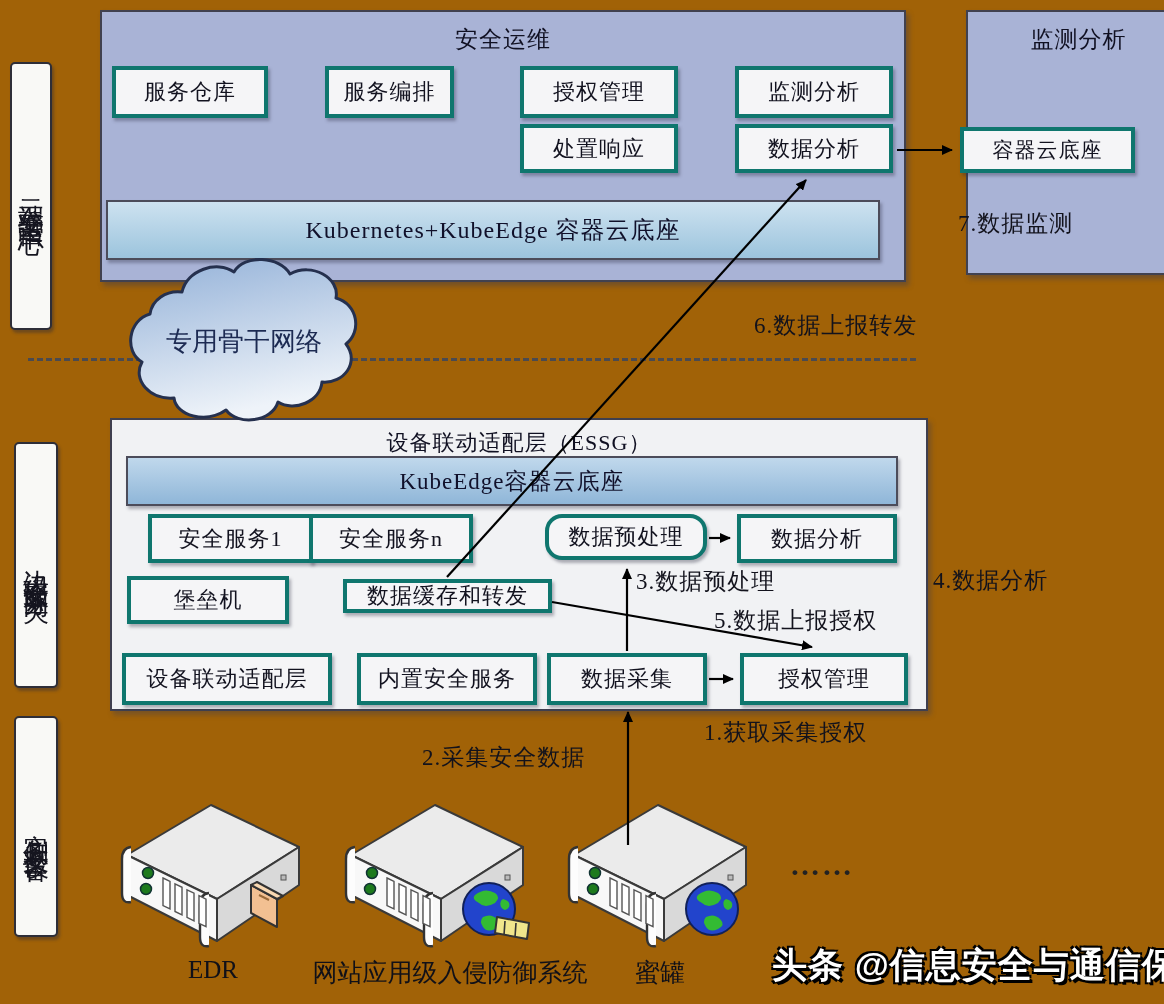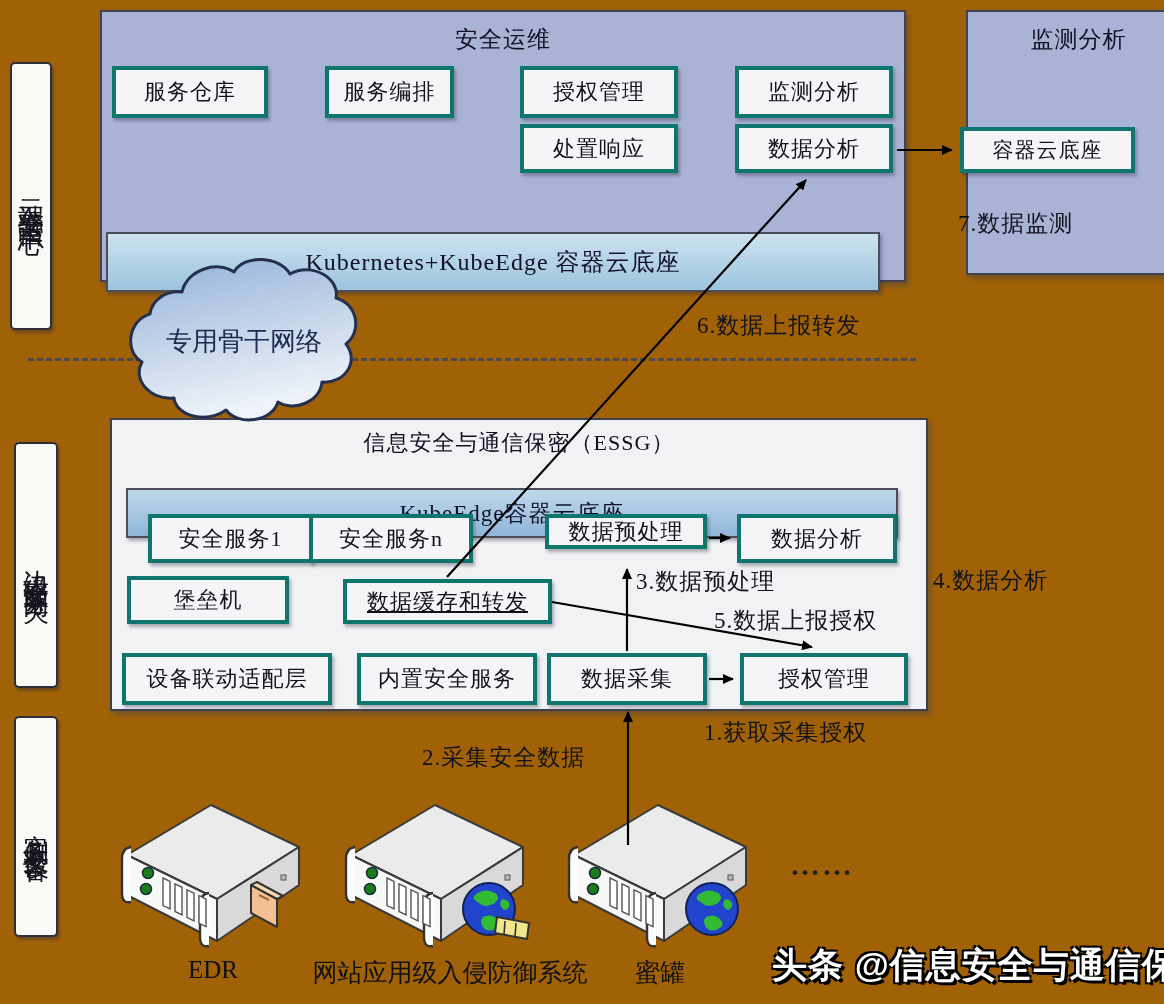--- a/index.html
+++ b/index.html
@@ -28,21 +28,20 @@
     display:flex;align-items:center;justify-content:center;
     font-size:22px;letter-spacing:1px;color:#12121f;
     white-space:nowrap;
   }
   .bar{
     position:absolute;box-sizing:border-box;
     border:2px solid #4c4c5a;
     display:flex;align-items:center;justify-content:center;
     font-size:24px;letter-spacing:1px;color:#10102a;
     box-shadow:2px 3px 3px rgba(40,40,60,.35);
-    margin-top:32px;
   }
   .bar.k8s{background:linear-gradient(#cde2f0,#9cc4dd);}
   .bar.kubeedge{background:linear-gradient(#c0d8ec,#8fb6d8);}
   .essg{
     position:absolute;box-sizing:border-box;
     background:#f1f2f4;border:2px solid #3f3f4f;
     box-shadow:3px 4px 5px rgba(60,60,80,.4);
   }
   .vlabel{
     position:absolute;box-sizing:border-box;
@@ -118,32 +117,32 @@
              C2,100 6,68 28,62 C30,48 44,38 60,40 Z" fill="url(#cloudGrad)" stroke="#25304e" stroke-width="3" stroke-linejoin="round"></path>
     <defs>
       <linearGradient id="cloudGrad" x1="0" y1="0" x2="0.3" y2="1">
         <stop offset="0" stop-color="#93b1d8"></stop>
         <stop offset="1" stop-color="#eef3f9"></stop>
       </linearGradient>
     </defs>
     <text x="122" y="98" text-anchor="middle" font-size="26" fill="#1c2a52">专用骨干网络</text>
   </svg>
 
-  <div class="steplbl lay4" style="left:697px;top:310px;text-align:center;">6.数据上报转发</div>
+  <div class="steplbl lay4" style="left:754px;top:310px;text-align:center;">6.数据上报转发</div>
 
   <div class="essg lay2" style="left:110px;top:418px;width:818px;height:293px;">
-    <div class="panel-title" style="top:8px;font-size:22px;">信息安全与通信保密（ESSG）</div>
+    <div class="panel-title" style="top:8px;font-size:22px;">设备联动适配层（ESSG）</div>
   </div>
   <div class="bar kubeedge lay3" style="left:126px;top:456px;width:772px;height:50px;font-size:23px;">KubeEdge容器云底座</div>
   <div class="wbox lay3" style="left:123px;top:514px;width:165px;height:49px;margin-left:25px;">安全服务1</div>
   <div class="wbox lay3" style="left:309px;top:514px;width:164px;height:49px;font-style:normal;">安全服务n</div>
-  <div class="wbox lay3" style="left:545px;top:514px;width:162px;height:35px;">数据预处理</div>
+  <div class="wbox lay3" style="left:545px;top:514px;width:162px;height:46px;border-radius:17px;">数据预处理</div>
   <div class="wbox lay3" style="left:737px;top:514px;width:160px;height:49px;">数据分析</div>
   <div class="wbox lay3" style="left:127px;top:576px;width:162px;height:48px;">堡垒机</div>
-  <div class="wbox lay3" style="left:343px;top:579px;width:209px;height:45px;text-decoration:underline;">数据缓存和转发</div>
+  <div class="wbox lay3" style="left:343px;top:579px;width:209px;height:34px;">数据缓存和转发</div>
   <div class="wbox lay3" style="left:122px;top:653px;width:210px;height:52px;">设备联动适配层</div>
   <div class="wbox lay3" style="left:547px;top:653px;width:160px;height:52px;">数据采集</div>
   <div class="wbox lay3" style="left:357px;top:653px;width:180px;height:52px;">内置安全服务</div>
   <div class="wbox lay3" style="left:740px;top:653px;width:168px;height:52px;">授权管理</div>
 
   <div class="steplbl lay4" style="left:636px;top:566px;">3.数据预处理</div>
   <div class="steplbl lay4" style="left:714px;top:605px;">5.数据上报授权</div>
   <div class="steplbl lay4" style="left:933px;top:565px;">4.数据分析</div>
   <div class="steplbl lay4" style="left:704px;top:717px;">1.获取采集授权</div>
   <div class="steplbl lay4" style="left:422px;top:742px;">2.采集安全数据</div>

